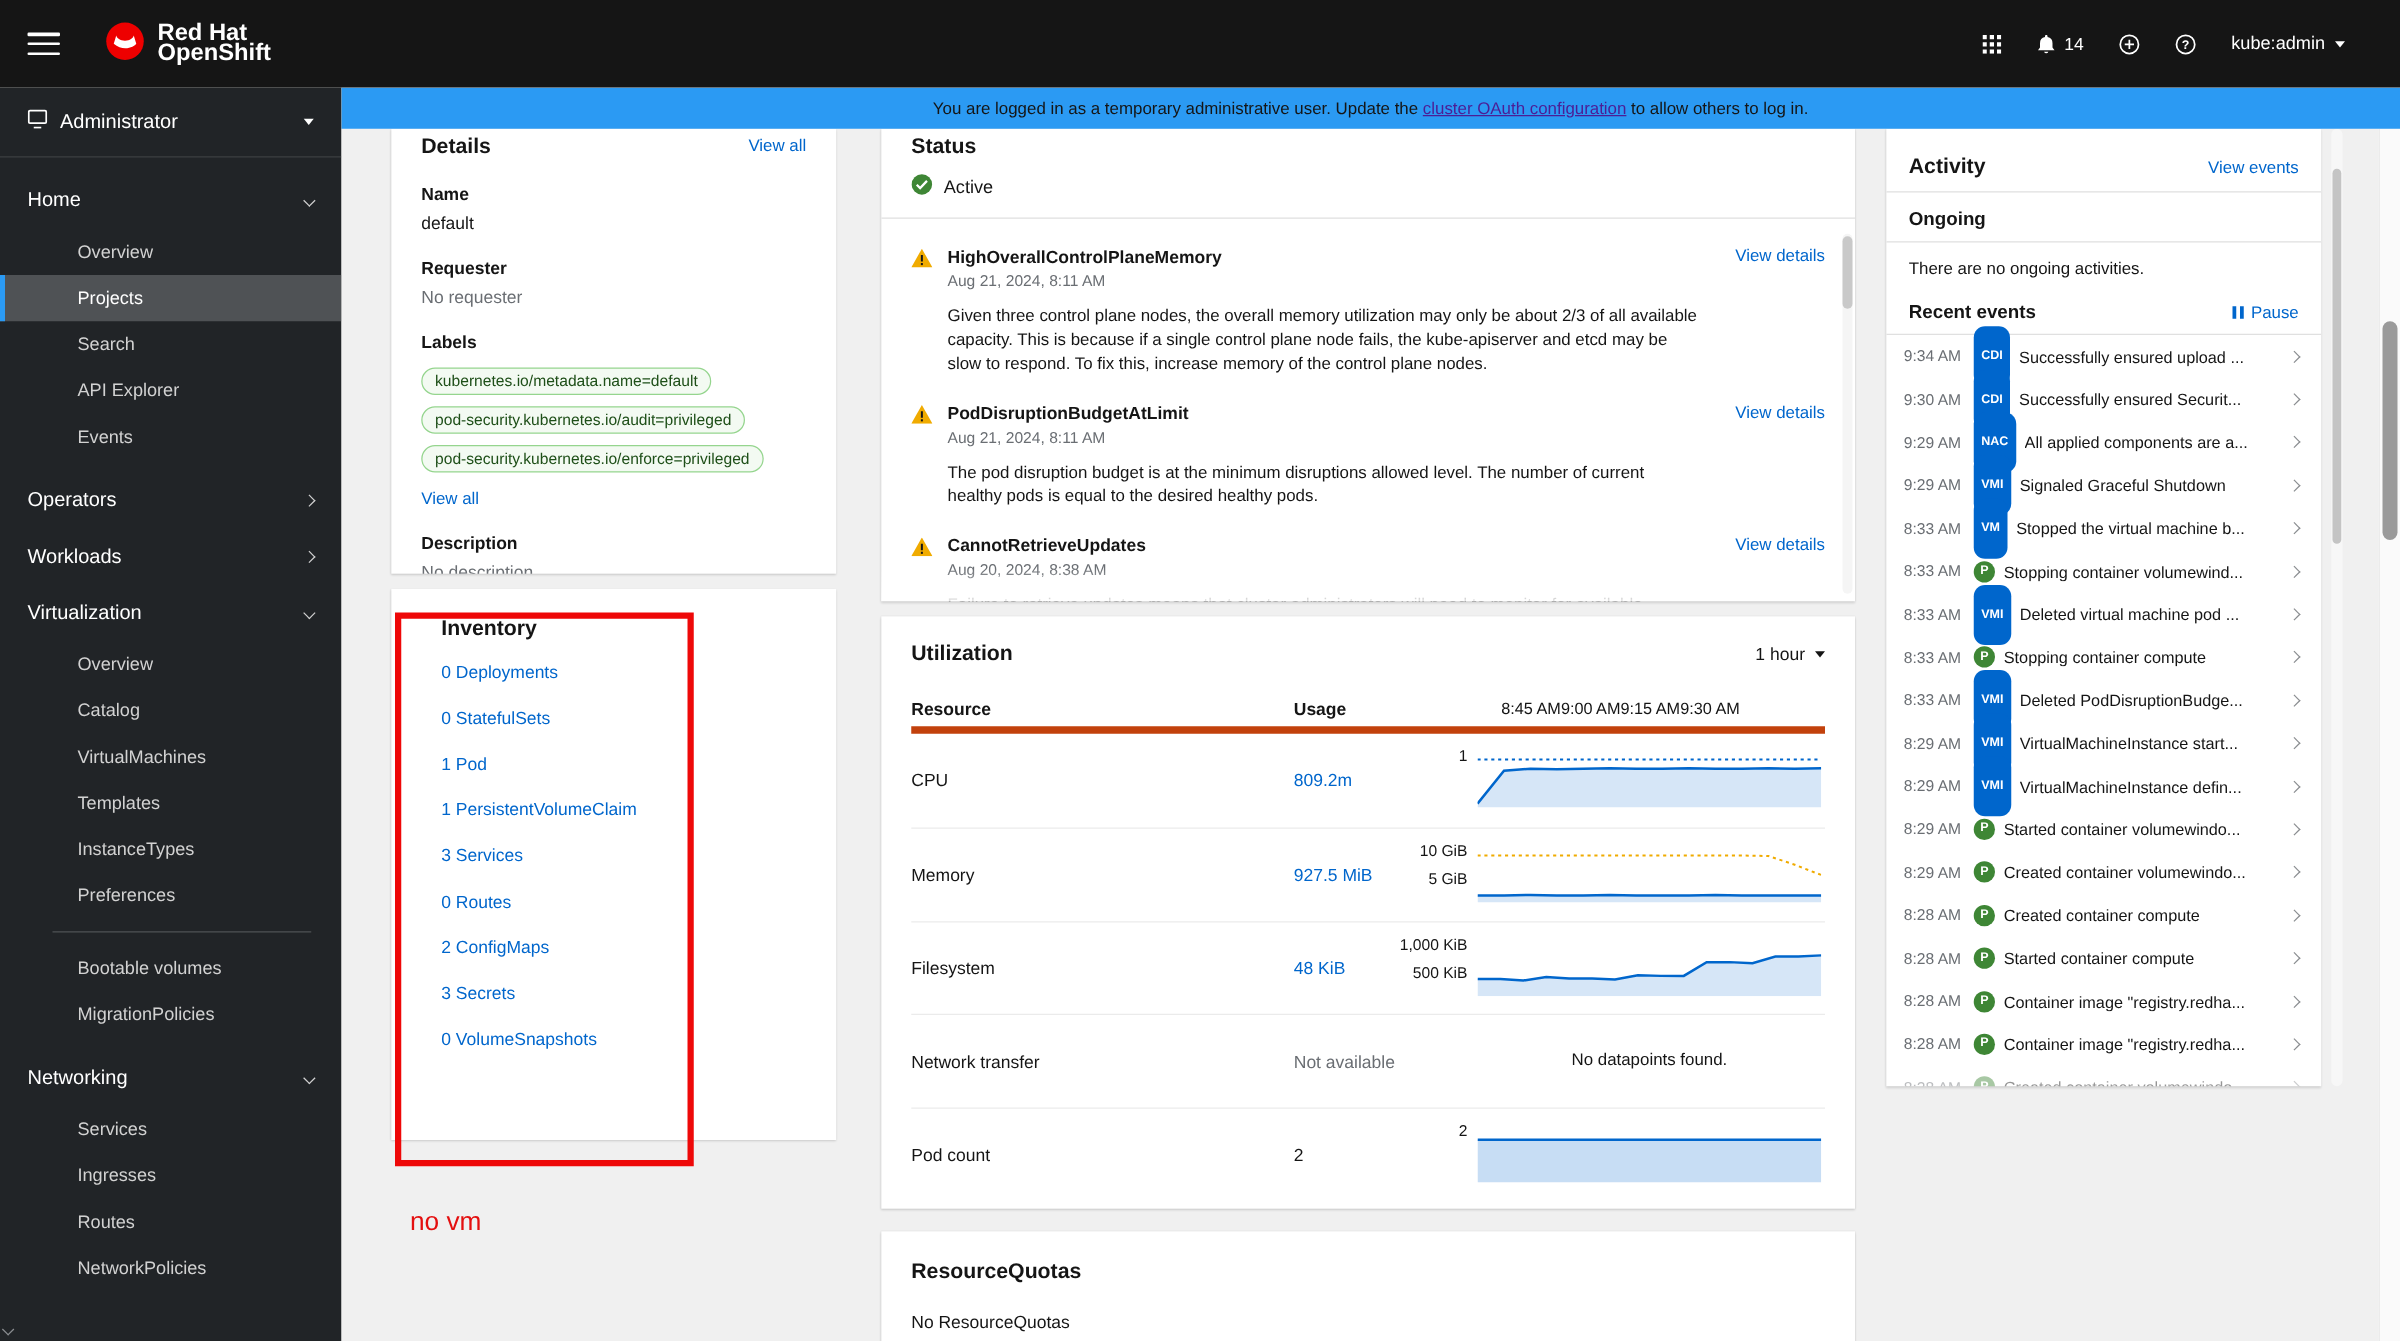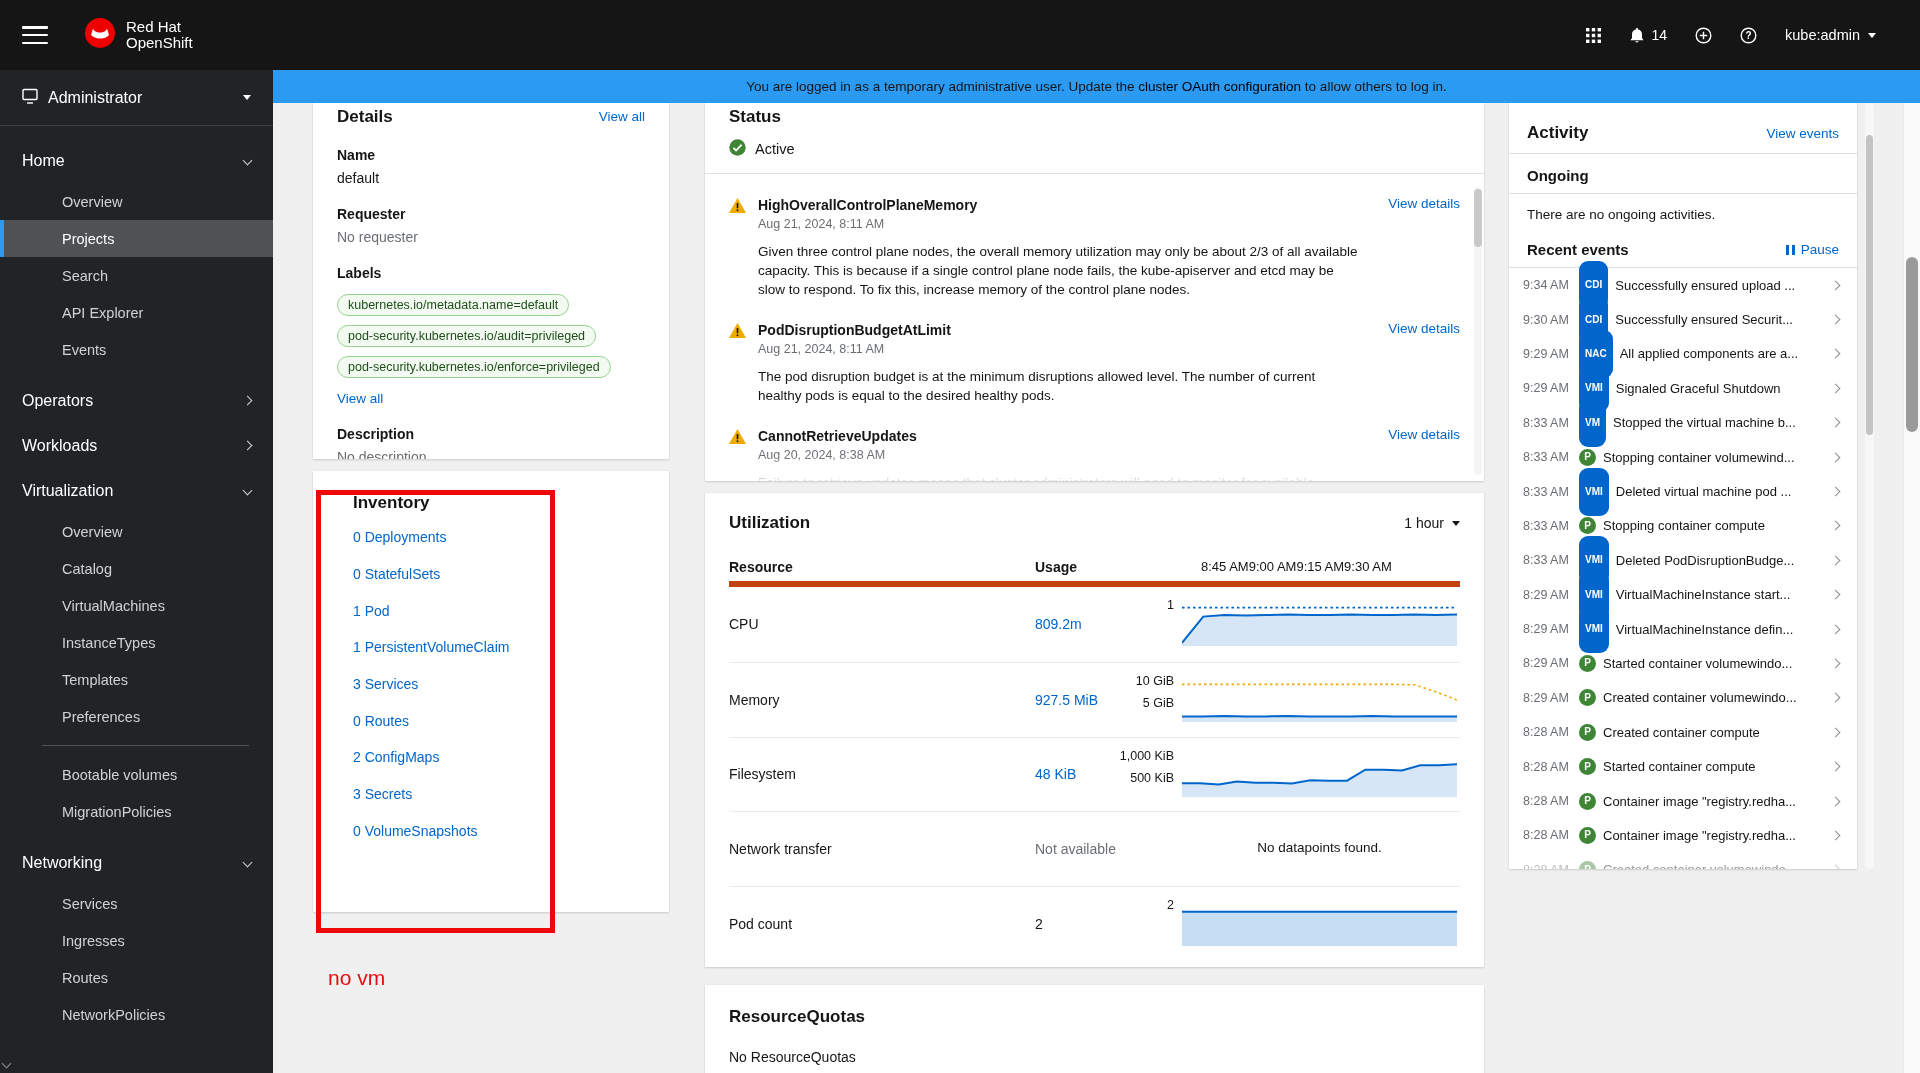--- a/index.html
+++ b/index.html
@@ -7,21 +7,21 @@
   body{width:1920px;height:1073px;overflow:hidden;position:relative;
        font-family:"Liberation Sans",sans-serif;background:#f0f0f0;color:#151515}
 
   
   .masthead{position:absolute;top:0;left:0;width:1920px;height:70px;background:#151515;
             display:flex;align-items:center;color:#fff;z-index:40}
   .burger{width:26px;height:18px;display:flex;flex-direction:column;justify-content:space-between;
           margin:0 22px 0 22px;cursor:pointer}
   .burger span{display:block;height:2.5px;background:#fff;border-radius:1px}
   .brand{display:flex;align-items:center;gap:10px;margin-left:14px}
-  .brand-text{display:flex;flex-direction:column;line-height:16px;font-size:15px;font-weight:400}
+  .brand-text{display:flex;flex-direction:column;line-height:16px;font-size:19px;font-weight:700}
   .mast-right{margin-left:auto;display:flex;align-items:center;gap:28px;padding-right:44px}
   .mast-icon{display:flex;align-items:center;gap:6px;cursor:pointer;font-size:14px}
   .user-menu{display:flex;align-items:center;gap:8px;font-size:14.5px;cursor:pointer}
   .caret{display:inline-block;width:0;height:0;border-left:4.5px solid transparent;
          border-right:4.5px solid transparent;border-top:5.5px solid currentColor}
 
   
   .sidebar{position:absolute;top:70px;left:0;width:273px;height:1003px;background:#212427;
            color:#fff;z-index:30;overflow:hidden}
   .perspective{height:56px;display:flex;align-items:center;gap:10px;padding:0 22px;
@@ -39,21 +39,21 @@
   .chev{display:inline-block;width:7px;height:7px;border-right:1.8px solid currentColor;
         border-bottom:1.8px solid currentColor}
   .chev.right{transform:rotate(-45deg)}
   .chev.down{transform:rotate(45deg)}
   .sidebar-scroll-ind{position:absolute;left:3px;bottom:6px;color:#8a8d90}
 
   
   .main{position:absolute;top:70px;left:273px;width:1647px;height:1003px;background:#f0f0f0;overflow:hidden}
   .banner{position:absolute;top:0;left:0;width:100%;height:33px;background:#2b9af3;color:#151515;
           display:flex;align-items:center;justify-content:center;font-size:13.5px;z-index:20}
-  .banner a{color:#000000;cursor:pointer}
+  .banner a{color:#4c1d95;text-decoration:underline;cursor:pointer}
 
   .card{position:absolute;background:#fff;box-shadow:0 1px 2px rgba(3,3,3,.14),0 0 1px rgba(3,3,3,.1)}
   .card-title{font-size:17px;font-weight:700;color:#151515}
   .link{color:#0066cc;cursor:pointer;text-decoration:none}
   .muted{color:#6a6e73}
 
   
   .details-card{left:40px;top:33px;width:356px;height:356px;padding:4px 24px 0;overflow:hidden}
   .card-head{display:flex;align-items:flex-start;justify-content:space-between}
   .card-head .link{font-size:13.5px;margin-top:2px}
@@ -248,24 +248,24 @@
     <div class="nav-sub">
         <span>Overview</span>
       </div>
     <div class="nav-sub">
         <span>Catalog</span>
       </div>
     <div class="nav-sub">
         <span>VirtualMachines</span>
       </div>
     <div class="nav-sub">
+        <span>Templates</span>
+      </div>
+    <div class="nav-sub">
         <span>InstanceTypes</span>
-      </div>
-    <div class="nav-sub">
-        <span>Templates</span>
       </div>
     <div class="nav-sub">
         <span>Preferences</span>
       </div>
     <div class="nav-divider"></div>
     <div class="nav-sub">
         <span>Bootable volumes</span>
       </div>
     <div class="nav-sub">
         <span>MigrationPolicies</span>

